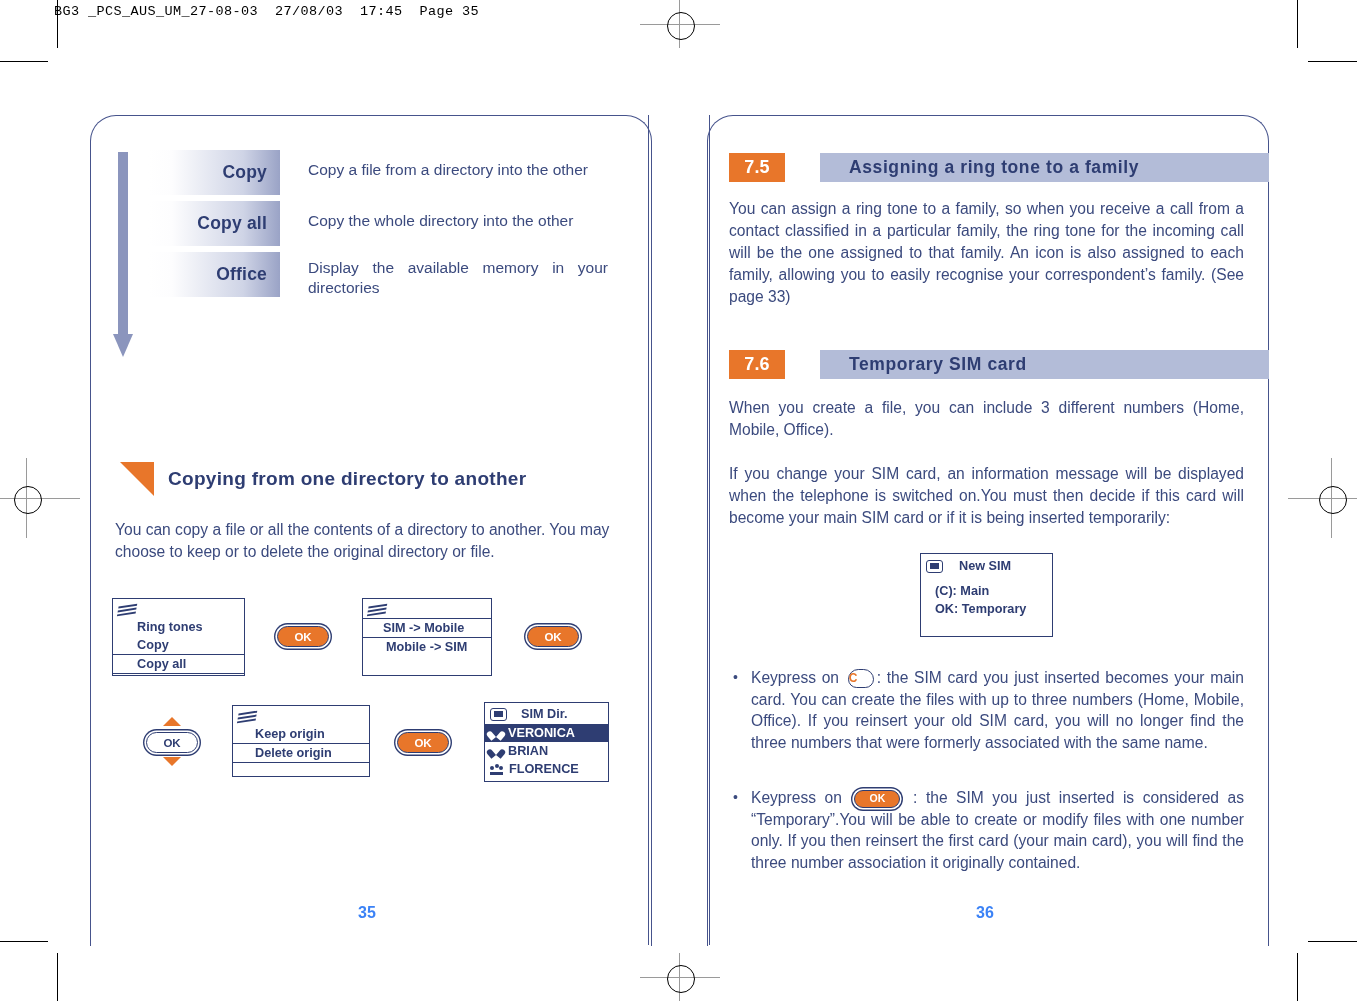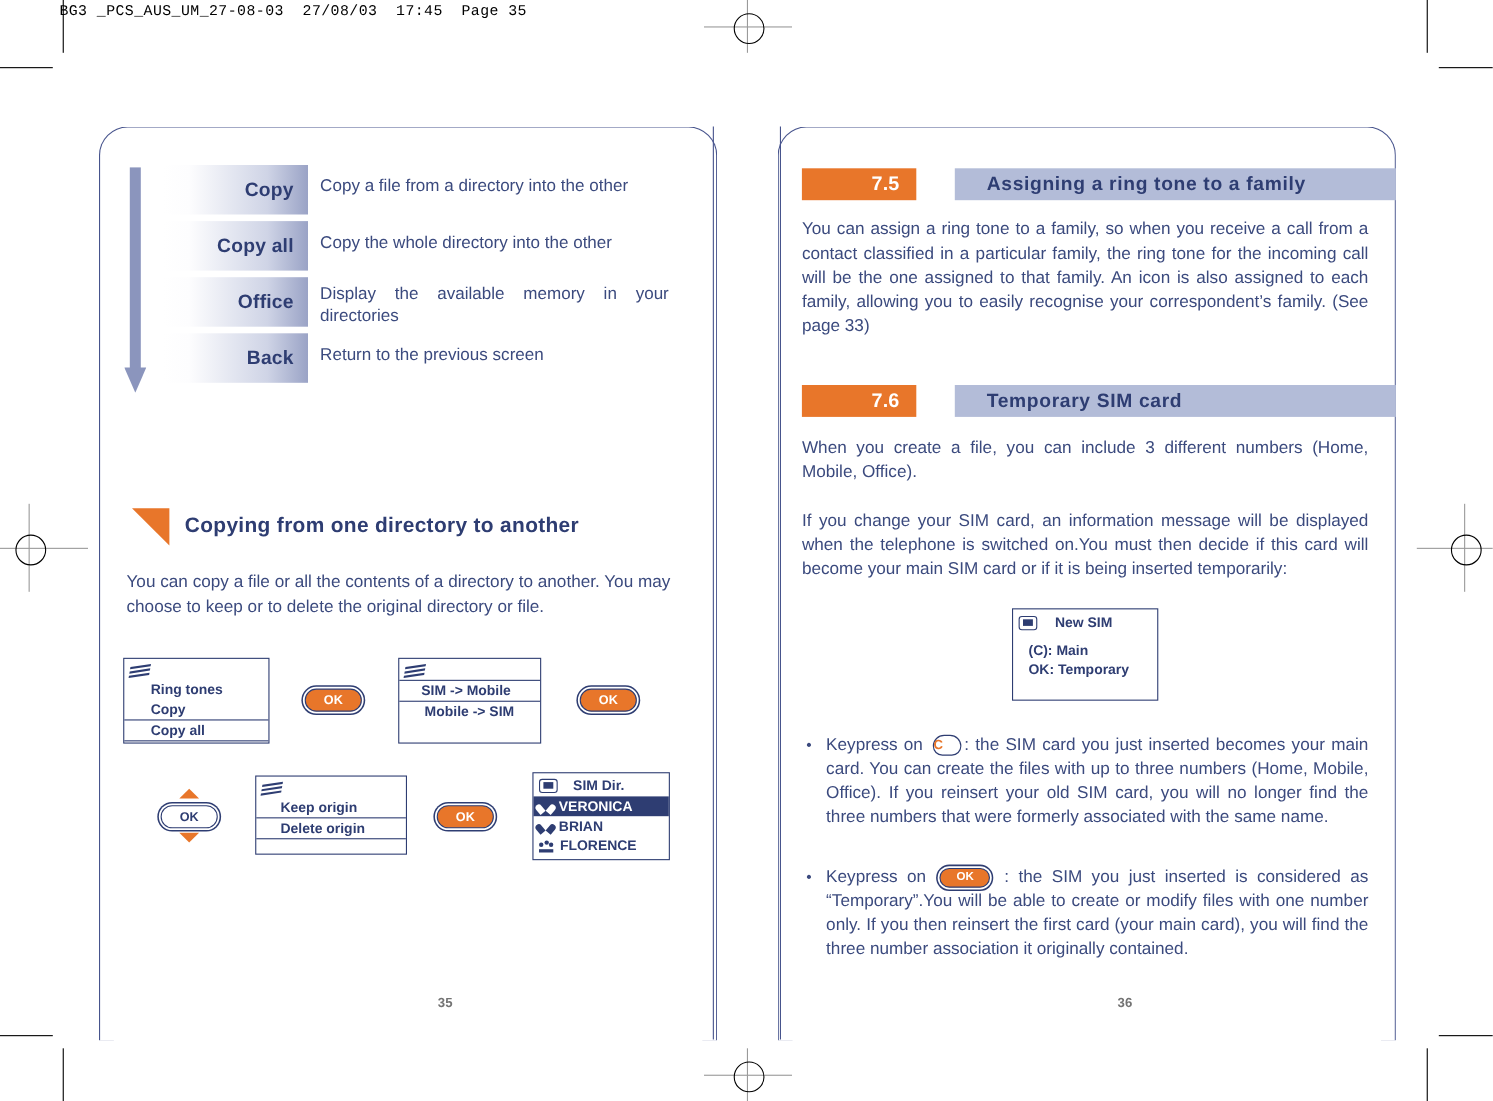--- a/index.html
+++ b/index.html
@@ -46,21 +46,21 @@
   #menu-arrow{left:113px;top:152px;width:20px;height:205px;}
   #menu-table{left:148px;top:150px;width:460px;}
   .menu-row{position:relative;display:flex;align-items:flex-start;margin-bottom:6px;}
   .menu-chip{
     width:132px;min-height:45px;display:flex;align-items:center;
     justify-content:flex-end;padding-right:13px;box-sizing:border-box;
     background:linear-gradient(to right,#ffffff 0%,#fdfdfe 18%,#cfd4e6 72%,#9aa3c6 100%);
     font-weight:bold;font-size:17.5px;color:#2e3d72;letter-spacing:.2px;
   }
   .menu-desc{
-    flex:1;padding-left:11px;font-size:15.5px;line-height:19.5px;
+    flex:1;padding-left:28px;font-size:15.5px;line-height:19.5px;
     color:#3b4a7e;padding-top:10px;text-align:justify;
   }
   .menu-desc.just{text-align:justify;text-align-last:left;}
 
   
   #copying-heading{left:120px;top:462px;display:flex;align-items:center;}
   .tri{
     width:0;height:0;border-style:solid;
     border-width:0 34px 34px 0;
     border-color:transparent #e8762a transparent transparent;
@@ -136,39 +136,39 @@
     display:inline-block;position:relative;width:26px;height:19px;
     border:1.4px solid #2e3d72;border-radius:13px 13px 11px 11px;
     color:#e8762a;font-weight:bold;font-size:12px;line-height:17px;text-align:center;
     vertical-align:middle;box-sizing:border-box;margin:0 3px;
   }
 
   
   .sec-head{position:absolute;display:flex;align-items:stretch;height:29px;width:540px;}
   .sec-num{
     width:56px;background:#e8762a;color:#fff;font-weight:bold;font-size:18px;
-    display:flex;align-items:center;justify-content:center;letter-spacing:.2px;padding-left:48px;
+    display:flex;align-items:center;justify-content:center;letter-spacing:.2px;
   }
   .sec-bar{
     flex:1;background:#b3bcd8;display:flex;align-items:center;
     padding-left:29px;font-weight:bold;font-size:17.5px;color:#2e3d72;letter-spacing:.6px;margin-left:35px;
   }
   .para{
     position:absolute;width:515px;font-size:15.6px;line-height:22px;color:#3b4a7e;
     text-align:justify;text-align-last:left;
   }
   .bullet{
     position:absolute;width:515px;font-size:15.6px;line-height:21.5px;color:#3b4a7e;
     text-align:justify;text-align-last:left;padding-left:22px;box-sizing:border-box;
   }
   .bullet::before{
     content:"\2022";position:absolute;left:4px;top:0;color:#3b4a7e;font-size:14px;
   }
 
-  .pagenum{position:absolute;font-weight:bold;font-size:12px;color:#737373;margin-left:40px;}
+  .pagenum{position:absolute;font-weight:bold;font-size:16px;color:#3b82f6;}
 </style>
 </head>
 <body>
 
 <div class="abs" id="print-header">BG3 _PCS_AUS_UM_27-08-03  27/08/03  17:45  Page 35</div>
 
 <div class="abs crop-v" style="left:57px;top:0;height:48px;"></div>
 <div class="abs crop-h" style="left:0;top:61px;width:48px;"></div>
 <div class="abs crop-v" style="left:1297px;top:0;height:48px;"></div>
 <div class="abs crop-h" style="left:1308px;top:61px;width:49px;"></div>
@@ -218,24 +218,20 @@
   <div class="menu-row">
     <div class="menu-chip">Copy all</div>
     <div class="menu-desc">Copy the whole directory into the other</div>
   </div>
 
   <div class="menu-row">
     <div class="menu-chip">Office</div>
     <div class="menu-desc just" style="padding-top:6px;">Display the available memory in your directories</div>
   </div>
 
-  <div class="menu-row">
-    <div class="menu-chip">Back</div>
-    <div class="menu-desc">Return to the previous screen</div>
-  </div>
 </div>
 
 <div class="abs" id="copying-heading">
   <div class="tri"></div>
   <div class="heading-text">Copying from one directory to another</div>
 </div>
 <div class="abs" id="copying-body">You can copy a file or all the contents of a directory to another. You may choose to keep or to delete the original directory or file.</div>
 
 <div class="screen" style="left:112px;top:598px;width:133px;height:78px;">
   <div class="titlebar">

